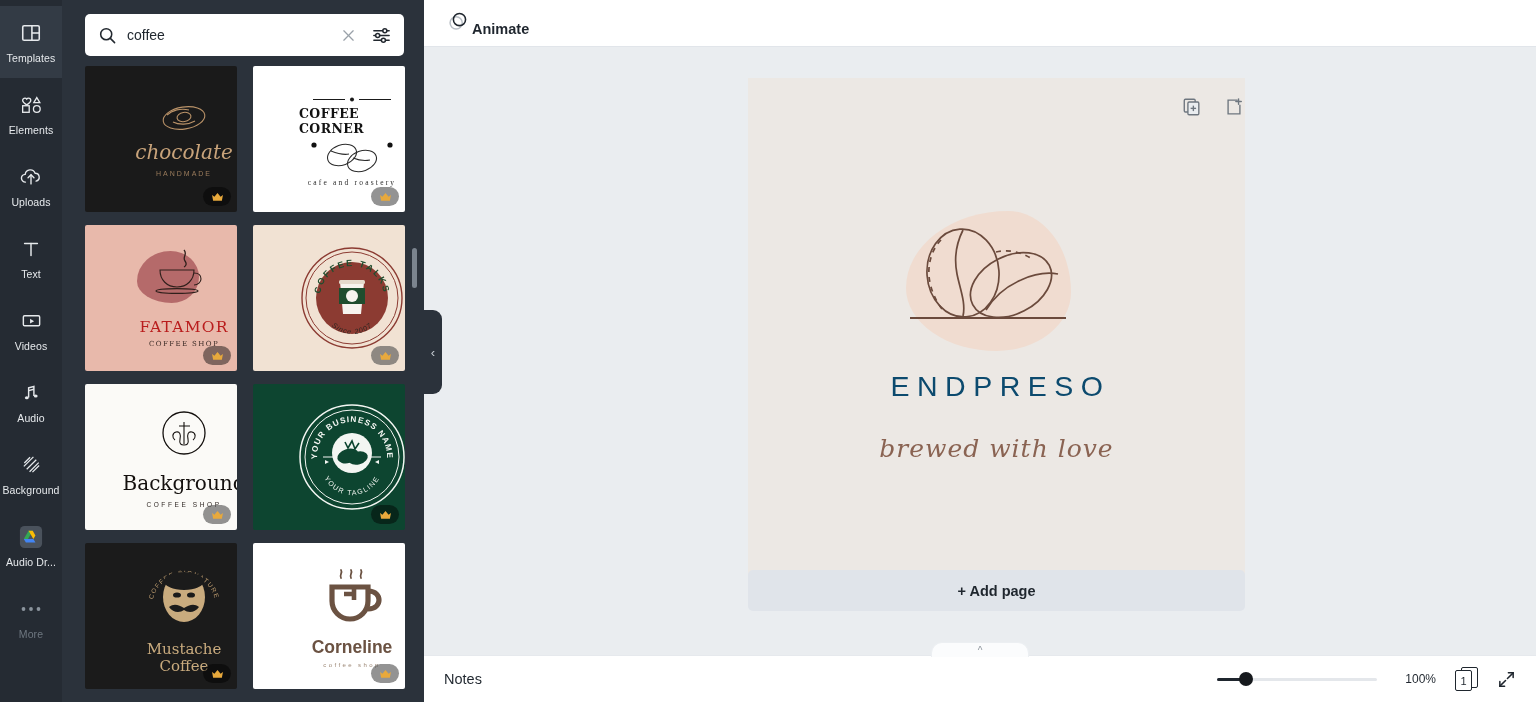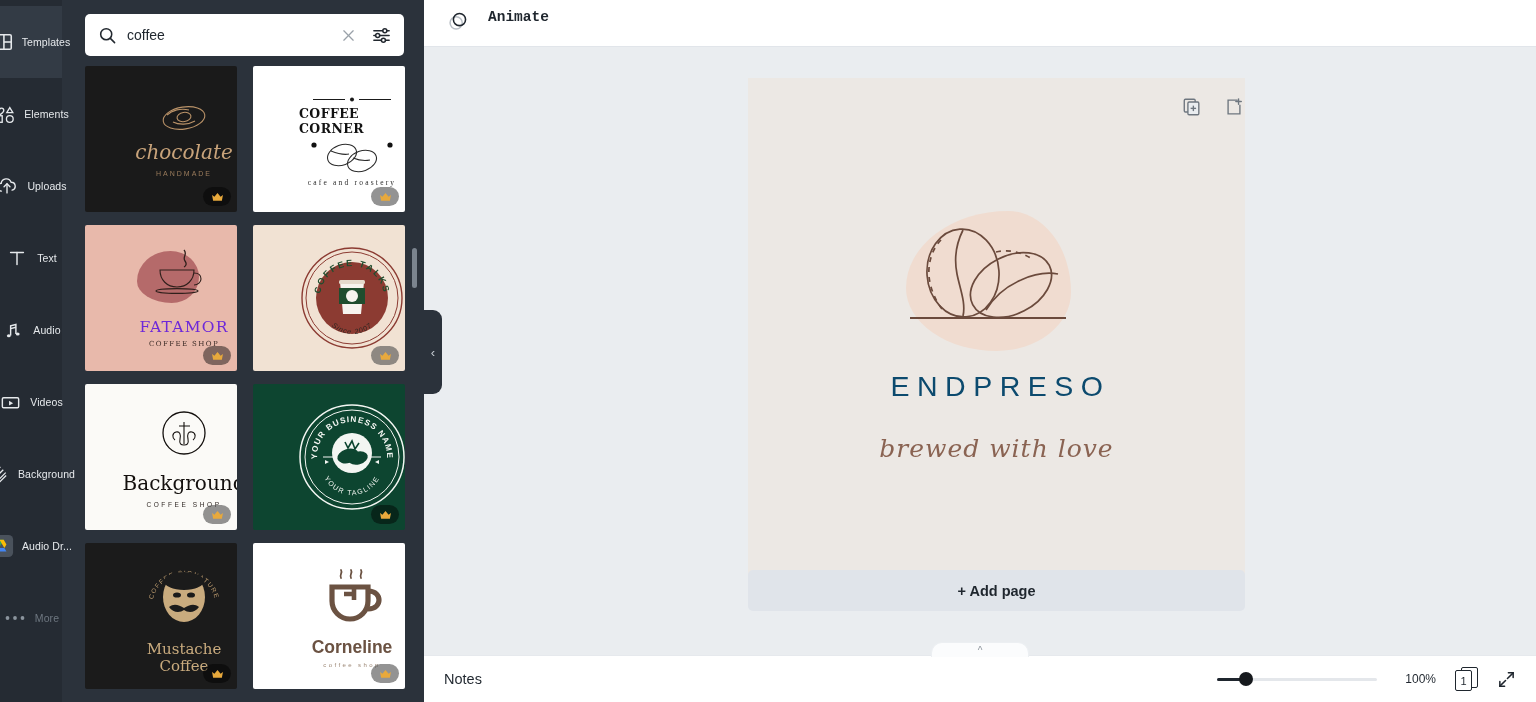--- a/index.html
+++ b/index.html
@@ -10,21 +10,21 @@
   }
   .app { position: relative; width: 1536px; height: 702px; display: flex; }
 
   
   .rail {
     width: 62px; height: 702px; background: #252b33;
     display: flex; flex-direction: column; align-items: center;
     padding-top: 6px; flex: 0 0 62px; position: relative; z-index: 5;
   }
   .rail-item {
-    width: 62px; height: 72px; display: flex; flex-direction: row;
+    width: 62px; height: 72px; display: flex; flex-direction: column;
     align-items: center; justify-content: center; gap: 8px;
     color: #e6e9ec; cursor: pointer;
   }
   .rail-item.active { background: #333b45; }
   .rail-label { font-size: 10.5px; line-height: 1; letter-spacing: .1px; white-space: nowrap; }
   .rail-item.dim .rail-label { color: #6e7780; }
   .rail-icon { width: 24px; height: 24px; display: flex; align-items: center; justify-content: center; }
   .rail-icon svg { display: block; }
 
   
@@ -76,22 +76,22 @@
     display: flex; align-items: center; justify-content: center;
     color: #c6ccd2; font-size: 13px; cursor: pointer; z-index: 6;
   }
 
   
   .main { flex: 1; display: flex; flex-direction: column; background: #eaedf0; position: relative; }
   .topbar {
     height: 47px; background: #ffffff; border-bottom: 1px solid #e1e5ea;
     display: flex; align-items: center; padding-left: 18px; gap: 9px; flex: 0 0 47px;
   }
-  .animate-btn { display: flex; align-items: flex-start; gap: 18px; cursor: pointer;
-    padding: 4px 8px 4px 4px; border-radius: 4px; font-family: Liberation Mono, monospace; }
+  .animate-btn { display: flex; align-items: flex-end; gap: 2px; cursor: pointer;
+    padding: 4px 8px 4px 4px; border-radius: 4px; }
   .animate-label { font-size: 14.5px; color: #1f262e; font-weight: bold; }
 
   .canvas-area { flex: 1; position: relative; overflow: hidden; }
   .page-tools {
     position: absolute; right: 292px; top: 50px; display: flex; gap: 22px; z-index: 3;
   }
   .page-tool { cursor: pointer; display: flex; }
 
   .canvas {
     position: absolute; left: 324px; top: 31px; width: 497px; height: 497px;
@@ -208,37 +208,37 @@
             <line x1="12" y1="6" x2="12" y2="19"></line>
         </svg>
       </span>
       <span class="rail-label">Text</span>
     </div>
 
 
     <div class="rail-item">
       <span class="rail-icon">
         <svg width="23" height="23" viewBox="0 0 24 24" fill="none" stroke="#e6e9ec" stroke-width="1.5">
+          <rect x="3.5" y="7" width="17" height="10.5" rx="1.3"></rect>
+          <path d="M10.5 10.3l4.2 2.4-4.2 2.4z" fill="#e6e9ec" stroke="none"></path>
+        </svg>
+      </span>
+      <span class="rail-label">Videos</span>
+    </div>
+
+    <div class="rail-item">
+      <span class="rail-icon">
+        <svg width="23" height="23" viewBox="0 0 24 24" fill="none" stroke="#e6e9ec" stroke-width="1.5">
           <path d="M9 17.2V7.2l5.5-1.5v10"></path>
           <ellipse cx="7.1" cy="17.4" rx="2" ry="1.6" fill="#e6e9ec" stroke="none"></ellipse>
           <ellipse cx="16.4" cy="15.7" rx="2" ry="1.6" fill="#e6e9ec" stroke="none"></ellipse>
           <path d="M9 10.1l5.5-1.5"></path>
         </svg>
       </span>
       <span class="rail-label">Audio</span>
-    </div>
-
-    <div class="rail-item">
-      <span class="rail-icon">
-        <svg width="23" height="23" viewBox="0 0 24 24" fill="none" stroke="#e6e9ec" stroke-width="1.5">
-          <rect x="3.5" y="7" width="17" height="10.5" rx="1.3"></rect>
-          <path d="M10.5 10.3l4.2 2.4-4.2 2.4z" fill="#e6e9ec" stroke="none"></path>
-        </svg>
-      </span>
-      <span class="rail-label">Videos</span>
     </div>
 
     <div class="rail-item">
       <span class="rail-icon">
         <svg width="23" height="23" viewBox="0 0 24 24" fill="none" stroke="#e6e9ec" stroke-width="1.3">
           <path d="M4 14L14 4M7 17L17 7M10 19.5L19.5 10M4.5 10.5L10.5 4.5M13 20L20 13"></path>
         </svg>
       </span>
       <span class="rail-label">Background</span>
     </div>
@@ -347,21 +347,21 @@
 
         <div class="thumb" style="background:#e8b9ab">
           <div class="thumb-inner" style="position:relative">
             <div style="position:absolute;left:52px;top:26px;width:62px;height:52px;background:#b56a6a;border-radius:54% 46% 44% 56% / 58% 50% 50% 42%;"></div>
             <svg width="76" height="58" viewBox="0 0 76 58" fill="none" stroke="#2f1f1b" stroke-width="1.1" style="position:relative;margin-top:-4px">
               <path d="M38 6c4 4-2 7 1 11s-1 6-1 6" stroke-width="1.3"></path>
               <path d="M14 26h34c0 10-7 17-17 17s-17-7-17-17z"></path>
               <path d="M48 29c5 0 7 3 7 6s-3 6-7 6"></path>
               <ellipse cx="31" cy="47" rx="21" ry="2.4"></ellipse>
             </svg>
-            <div class="t-title" style="color:#6d28d9;font-size:15.5px;letter-spacing:1.2px;margin-top:16px;position:relative">FATAMOR</div>
+            <div class="t-title" style="color:#b91c1c;font-size:15.5px;letter-spacing:1.2px;margin-top:16px;position:relative">FATAMOR</div>
             <div class="t-sub" style="color:#3b2b26;font-size:7px;margin-top:4px;letter-spacing:1.4px;position:relative;font-family:'DejaVu Serif',serif">COFFEE SHOP</div>
           </div>
           <div class="crown">
             <svg width="13" height="10" viewBox="0 0 14 11">
                 <path d="M1 3.2l2.6 2L7 1l3.4 4.2 2.6-2-1.2 6.3H2.2z" fill="#e8a93c"></path>
               </svg>
           </div>
         </div>
 
         <div class="thumb" style="background:#f1e2d3">

